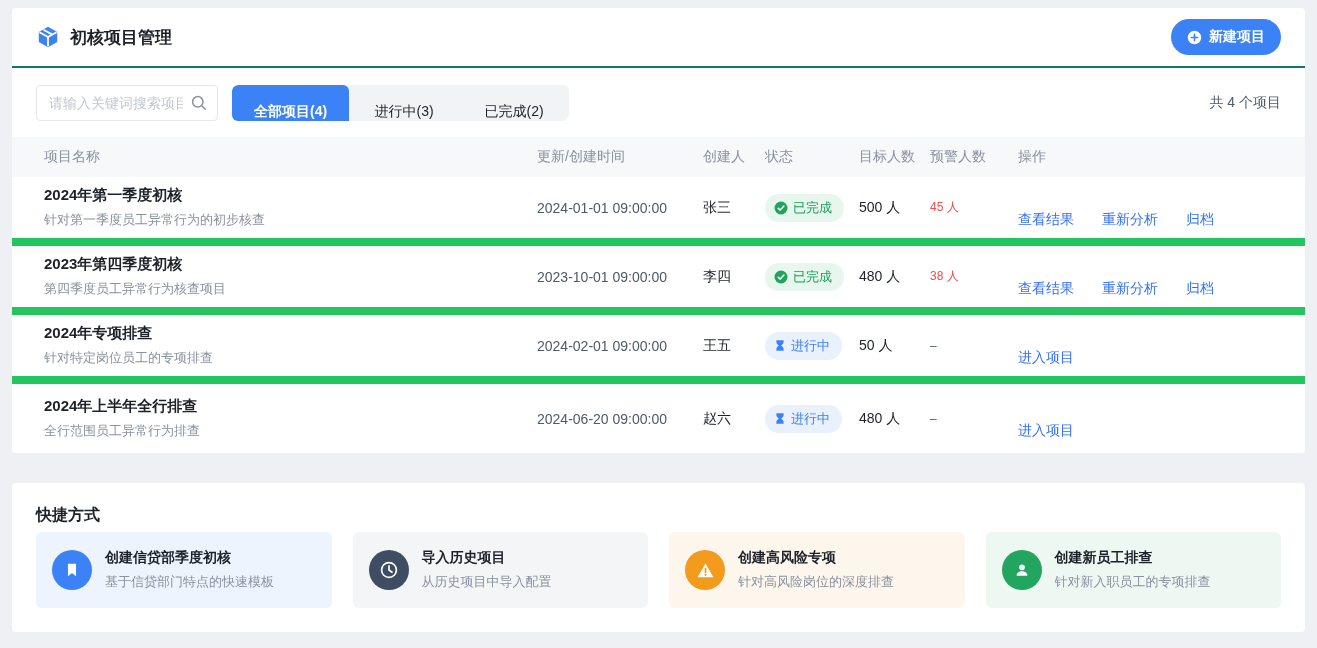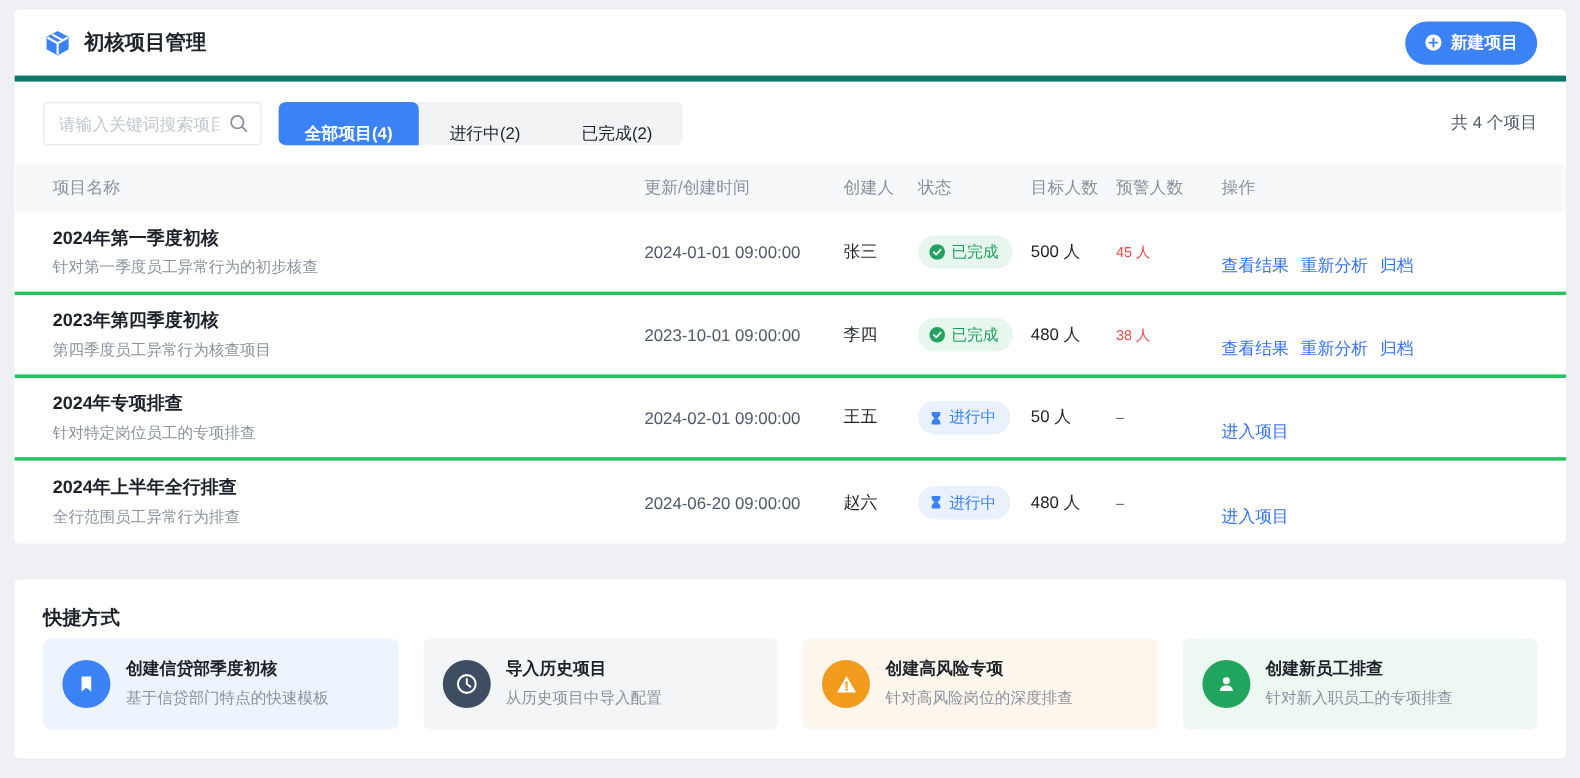--- a/index.html
+++ b/index.html
@@ -12,21 +12,21 @@
   }
   .panel {
     background: #ffffff;
     border-radius: 4px;
     overflow: hidden;
   }
   
   .page-header {
     display: flex; align-items: center; justify-content: space-between;
     height: 60px; padding: 0 24px;
-    border-bottom: 5px solid #0f766e;
+    border-bottom: 2px solid #0f766e;
   }
   .header-left { display: flex; align-items: center; gap: 10px; }
   .page-title { font-size: 17px; font-weight: bold; color: #1d2129; }
   .btn-primary {
     display: inline-flex; align-items: center; gap: 7px;
     background: #3b82f6; color: #fff; border: none; cursor: pointer;
     font-size: 14px; font-weight: bold; border-radius: 18px;
     padding: 9px 16px; font-family: inherit;
   }
   
@@ -69,39 +69,39 @@
     padding: 0 24px;
   }
   .table-head {
     background: #f7f8fa; height: 40px;
     font-size: 14px; color: #8a919f;
   }
   .table-head > div { padding-left: 0; }
   .table-head .col-name { padding-left: 8px; }
   .table-row {
     height: 69px; background: #fff;
-    border-bottom: 3px solid #22c55e;
+    border-bottom: 8px solid #22c55e;
   }
   .table-row:last-child { border-bottom: none; }
   .cell-name { padding-left: 8px; }
   .project-name { font-size: 15px; font-weight: bold; color: #1d2129; margin-bottom: 6px; }
   .project-desc { font-size: 13px; color: #8a919f; }
   .cell-time { font-size: 14px; color: #4e5969; }
   .cell-creator { font-size: 14px; color: #1d2129; }
   .badge {
     display: inline-flex; align-items: center; gap: 5px;
     font-size: 13px; border-radius: 999px; padding: 5px 12px 5px 9px;
     white-space: nowrap;
   }
   .badge.done { background: #e8f7ee; color: #18a058; }
   .badge.progress { background: #e9f1fd; color: #3b82f6; }
   .cell-target { font-size: 14px; color: #1d2129; }
   .cell-warning { font-size: 12px; color: #f04a4a; }
   .cell-warning.empty { color: #4e5969; }
-  .cell-ops { display: flex; gap: 10px; margin-top: 24px; }
+  .cell-ops { display: flex; gap: 28px; margin-top: 24px; }
   .link {
     font-size: 14px; color: #3370f6; cursor: pointer; text-decoration: none;
     white-space: nowrap;
   }
   
   .shortcuts-panel { margin-top: 30px; padding: 22px 24px 24px 24px; }
   .shortcuts-title { font-size: 16px; font-weight: bold; color: #1d2129; margin-bottom: 6px; }
   .cards { display: grid; grid-template-columns: repeat(4, 1fr); gap: 21px; }
   .card {
     border-radius: 6px; padding: 17px 16px; display: flex; align-items: center;
@@ -155,21 +155,21 @@
       <input type="text" placeholder="请输入关键词搜索项目" style="">
       <span class="search-glyph">
         <svg width="18" height="18" viewBox="0 0 18 18">
           <circle cx="7.8" cy="7.8" r="5.2" fill="none" stroke="#8a919f" stroke-width="1.5"></circle>
           <path d="M11.7 11.7 L15.3 15.3" stroke="#8a919f" stroke-width="1.5" stroke-linecap="round"></path>
         </svg>
       </span>
     </div>
     <div class="tab-group">
       <button class="tab active">全部项目(4)</button>
-      <button class="tab">进行中(2)</button>
+      <button class="tab">进行中(3)</button>
       <button class="tab">已完成(2)</button>
     </div>
     <div class="toolbar-total">共 4 个项目</div>
   </div>
 
   <div class="grid-row table-head">
     <div class="col-name">项目名称</div>
     <div>更新/创建时间</div>
     <div>创建人</div>
     <div>状态</div>

